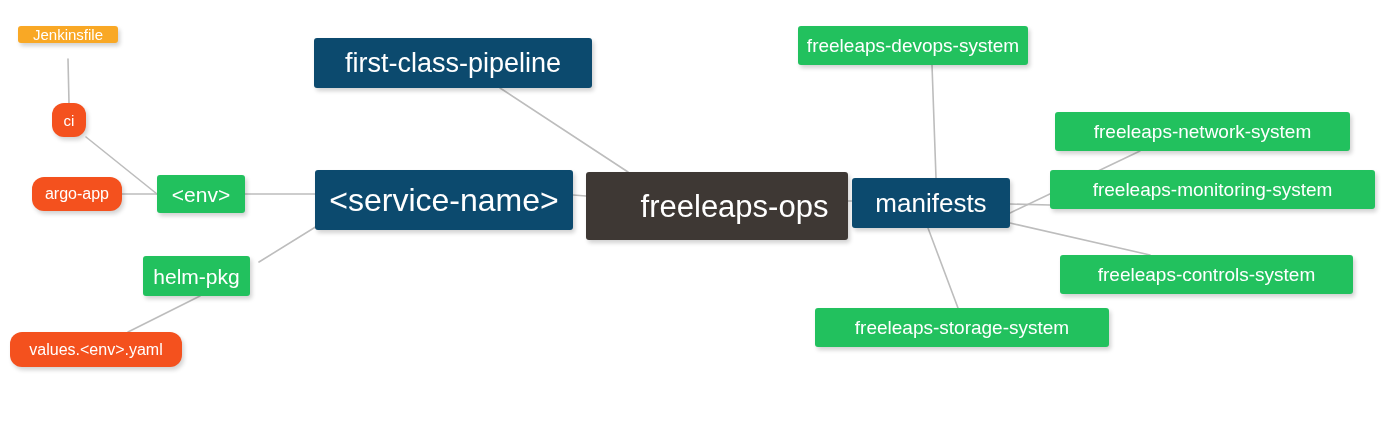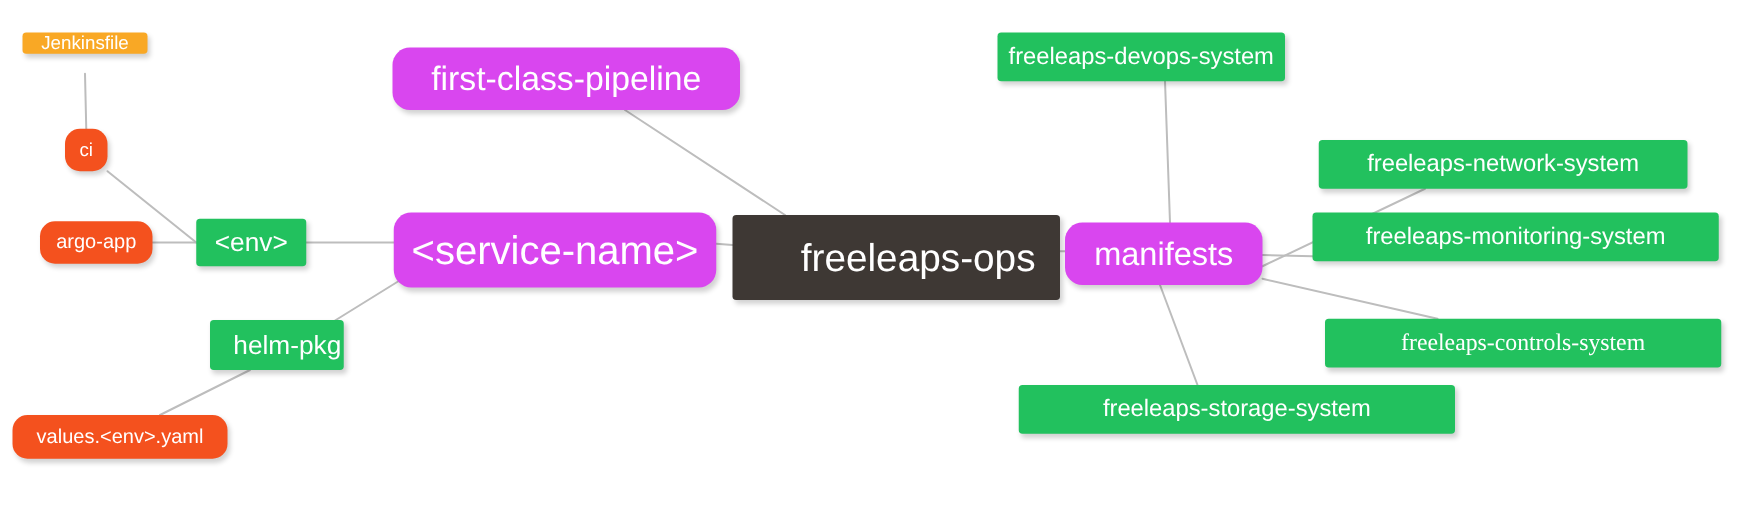--- a/index.html
+++ b/index.html
@@ -40,21 +40,21 @@
     line-height: 1;
     user-select: none;
   }
   .node-label {
     display: block;
     padding: 0 2px;
   }
   .c-orange { background: #f9a825; }
   .c-red    { background: #f4511e; border-radius: 12px; }
   .c-green  { background: #22c15e; }
-  .c-blue   { background: #d946ef; border-radius: 14px; }
+  .c-blue   { background: #0c4a6e; }
   .c-dark   { background: #3e3834; }
 </style>
 </head>
 <body>
 
 <div id="mindmap-canvas">
   <svg id="edge-layer" width="1390" height="421" viewBox="0 0 1390 421">
       <line x1="68" y1="59" x2="69" y2="103" stroke="#bdbdbd" stroke-width="1.6" stroke-linecap="round"></line>
       <line x1="86" y1="137" x2="157" y2="194" stroke="#bdbdbd" stroke-width="1.6" stroke-linecap="round"></line>
       <line x1="122" y1="194" x2="157" y2="194" stroke="#bdbdbd" stroke-width="1.6" stroke-linecap="round"></line>
@@ -76,21 +76,21 @@
       </div>
       <div class="node c-red" style="left: 52px; top: 103px; width: 34px; height: 34px; font-size: 15px;">
         <span class="node-label">ci</span>
       </div>
       <div class="node c-red" style="left: 32px; top: 177px; width: 90px; height: 34px; font-size: 16px;">
         <span class="node-label">argo-app</span>
       </div>
       <div class="node c-green" style="left: 157px; top: 175px; width: 88px; height: 38px; font-size: 21px; justify-content: center;">
         <span class="node-label">&lt;env&gt;</span>
       </div>
-      <div class="node c-green" style="left: 168px; top: 256px; width: 107px; height: 40px; font-size: 21px; justify-content: flex-end;">
+      <div class="node c-green" style="left: 143px; top: 256px; width: 107px; height: 40px; font-size: 21px;">
         <span class="node-label">helm-pkg</span>
       </div>
       <div class="node c-red" style="left: 10px; top: 332px; width: 172px; height: 35px; font-size: 16px;">
         <span class="node-label">values.&lt;env&gt;.yaml</span>
       </div>
       <div class="node c-blue" style="left: 314px; top: 38px; width: 278px; height: 50px; font-size: 27px;">
         <span class="node-label">first-class-pipeline</span>
       </div>
       <div class="node c-blue" style="left: 315px; top: 170px; width: 258px; height: 60px; font-size: 32px;">
         <span class="node-label">&lt;service-name&gt;</span>
@@ -103,20 +103,20 @@
       </div>
       <div class="node c-green" style="left: 798px; top: 26px; width: 230px; height: 39px; font-size: 19px;">
         <span class="node-label">freeleaps-devops-system</span>
       </div>
       <div class="node c-green" style="left: 1055px; top: 112px; width: 295px; height: 39px; font-size: 19px;">
         <span class="node-label">freeleaps-network-system</span>
       </div>
       <div class="node c-green" style="left: 1050px; top: 170px; width: 325px; height: 39px; font-size: 19px;">
         <span class="node-label">freeleaps-monitoring-system</span>
       </div>
-      <div class="node c-green" style="left: 1060px; top: 255px; width: 317px; height: 39px; font-size: 19px; font-family: Liberation Serif, serif;">
+      <div class="node c-green" style="left: 1060px; top: 255px; width: 293px; height: 39px; font-size: 19px;">
         <span class="node-label">freeleaps-controls-system</span>
       </div>
-      <div class="node c-green" style="left: 815px; top: 308px; width: 349px; height: 39px; font-size: 19px;">
+      <div class="node c-green" style="left: 815px; top: 308px; width: 294px; height: 39px; font-size: 19px;">
         <span class="node-label">freeleaps-storage-system</span>
       </div>
     </div>
 </div>
 
 </body></html>

